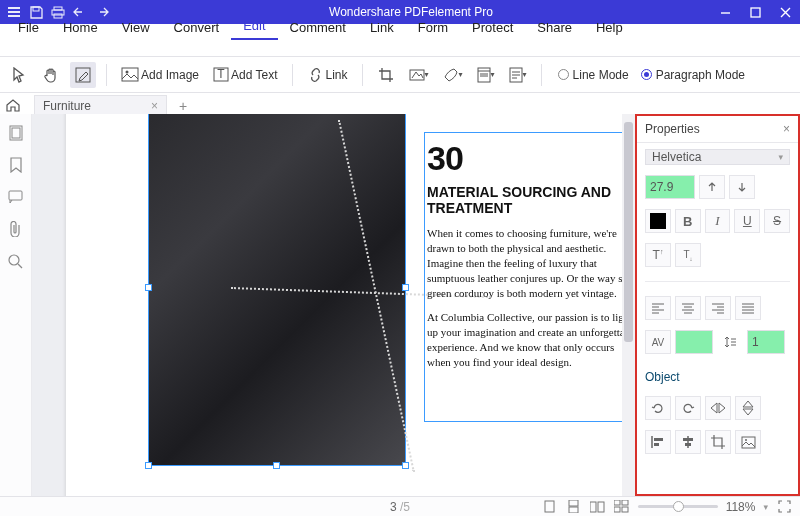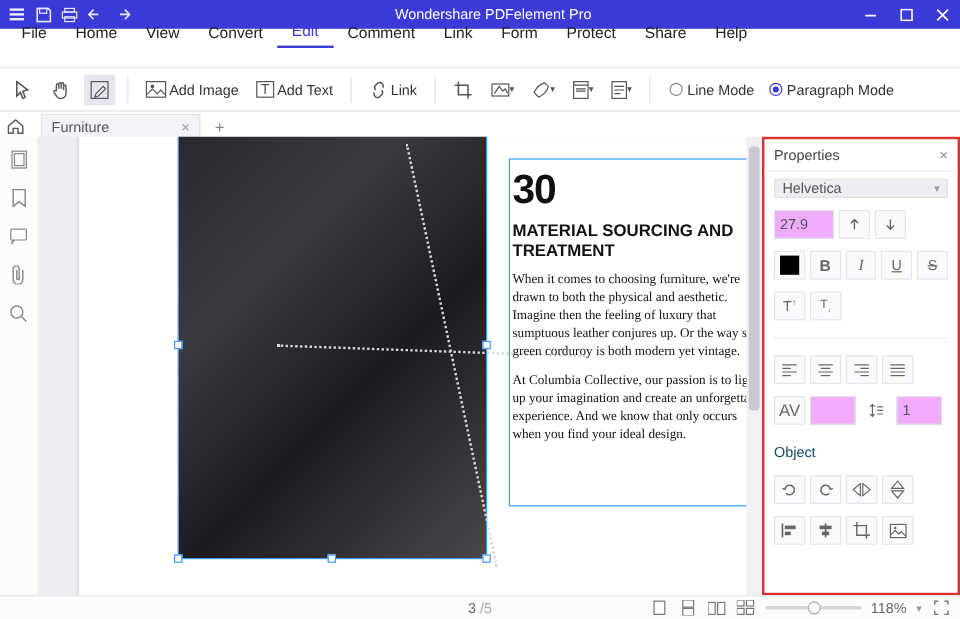--- a/index.html
+++ b/index.html
@@ -42,21 +42,21 @@
 .txt-box .num{font-size:34px;font-weight:700;letter-spacing:-1px;font-family:Arial}
 .txt-box .hdr{font-size:14px;font-weight:800;margin-top:6px;line-height:1.15;font-family:Arial}
 .txt-box p{font-size:11px;margin-top:10px;line-height:1.35;font-family:Georgia,serif}
 .vscroll{position:absolute;right:0;top:0;bottom:0;width:13px;background:#f1f1f4}
 .vscroll .thumb{position:absolute;left:2px;width:9px;background:#c8c8d0;border-radius:3px;top:8px;height:220px}
 .panel{width:165px;border:2px solid #d8302a;background:#fff;display:flex;flex-direction:column;font-size:12px}
 .panel-hd{display:flex;align-items:center;justify-content:space-between;padding:6px 8px;border-bottom:1px solid #e8e8ec;color:#444}
 .panel-body{padding:6px 8px;display:flex;flex-direction:column;gap:10px}
 .pf-row{display:flex;gap:4px;align-items:center}
 .pf-sel{flex:1;height:24px;background:#eeeef2;border:1px solid #e0e0e6;display:flex;align-items:center;padding:0 6px;color:#555;justify-content:space-between}
-.pf-in{width:50px;height:24px;background:#f0abfc;border:1px solid #e0e0e6;padding:0 4px;color:#555}
+.pf-in{width:50px;height:24px;background:#86efac;border:1px solid #e0e0e6;padding:0 4px;color:#555}
 .ic-sq{width:26px;height:24px;border:1px solid #e5e5ea;display:flex;align-items:center;justify-content:center;color:#666;background:#fafafc}
 .swatch{width:16px;height:16px;background:#000}
 .sect-lbl{color:#0c4a6e;margin-top:6px;margin-bottom:2px}
 .statusbar{position:absolute;bottom:0;left:0;right:0;height:20px;border-top:1px solid #e3e3e8;display:flex;align-items:center;justify-content:flex-end;padding:0 8px;gap:8px;color:#666;background:#fcfcfd;font-size:11px}
 .statusbar .pg{position:absolute;left:50%;transform:translateX(-50%)}
 .statusbar .view-ic{width:16px;height:14px;display:flex;align-items:center;justify-content:center}
 .slider{width:80px;height:3px;background:#d5d5db;position:relative;border-radius:2px}
 .slider .knob{position:absolute;top:-4px;left:35px;width:11px;height:11px;border-radius:50%;background:#fff;border:1px solid #aaa}
 svg{display:block}
 </style>
@@ -366,21 +366,21 @@
             <svg width="14" height="12">
               <line x1="1" y1="2" x2="13" y2="2" stroke="#666"></line>
               <line x1="1" y1="5" x2="13" y2="5" stroke="#666"></line>
               <line x1="1" y1="8" x2="13" y2="8" stroke="#666"></line>
               <line x1="1" y1="11" x2="13" y2="11" stroke="#666"></line>
             </svg>
           </div>
       </div>
       <div class="pf-row">
         <div class="ic-sq" style="flex:0 0 26px">
-            <span style="font-size:14px">AV</span>
+            <span style="font-size:10px">AV</span>
           </div>
         <input class="pf-in" style="width: 38px;">
         <div class="ic-sq" style="border:none;background:none">
             <svg width="12" height="12">
               <path d="M3 1v10M1 3l2-2 2 2M1 9l2 2 2-2M7 3h5M7 6h5M7 9h5" fill="none" stroke="#666"></path>
             </svg>
           </div>
         <input class="pf-in" style="width: 38px;" value="1">
       </div>
       <div class="sect-lbl">Object</div>

